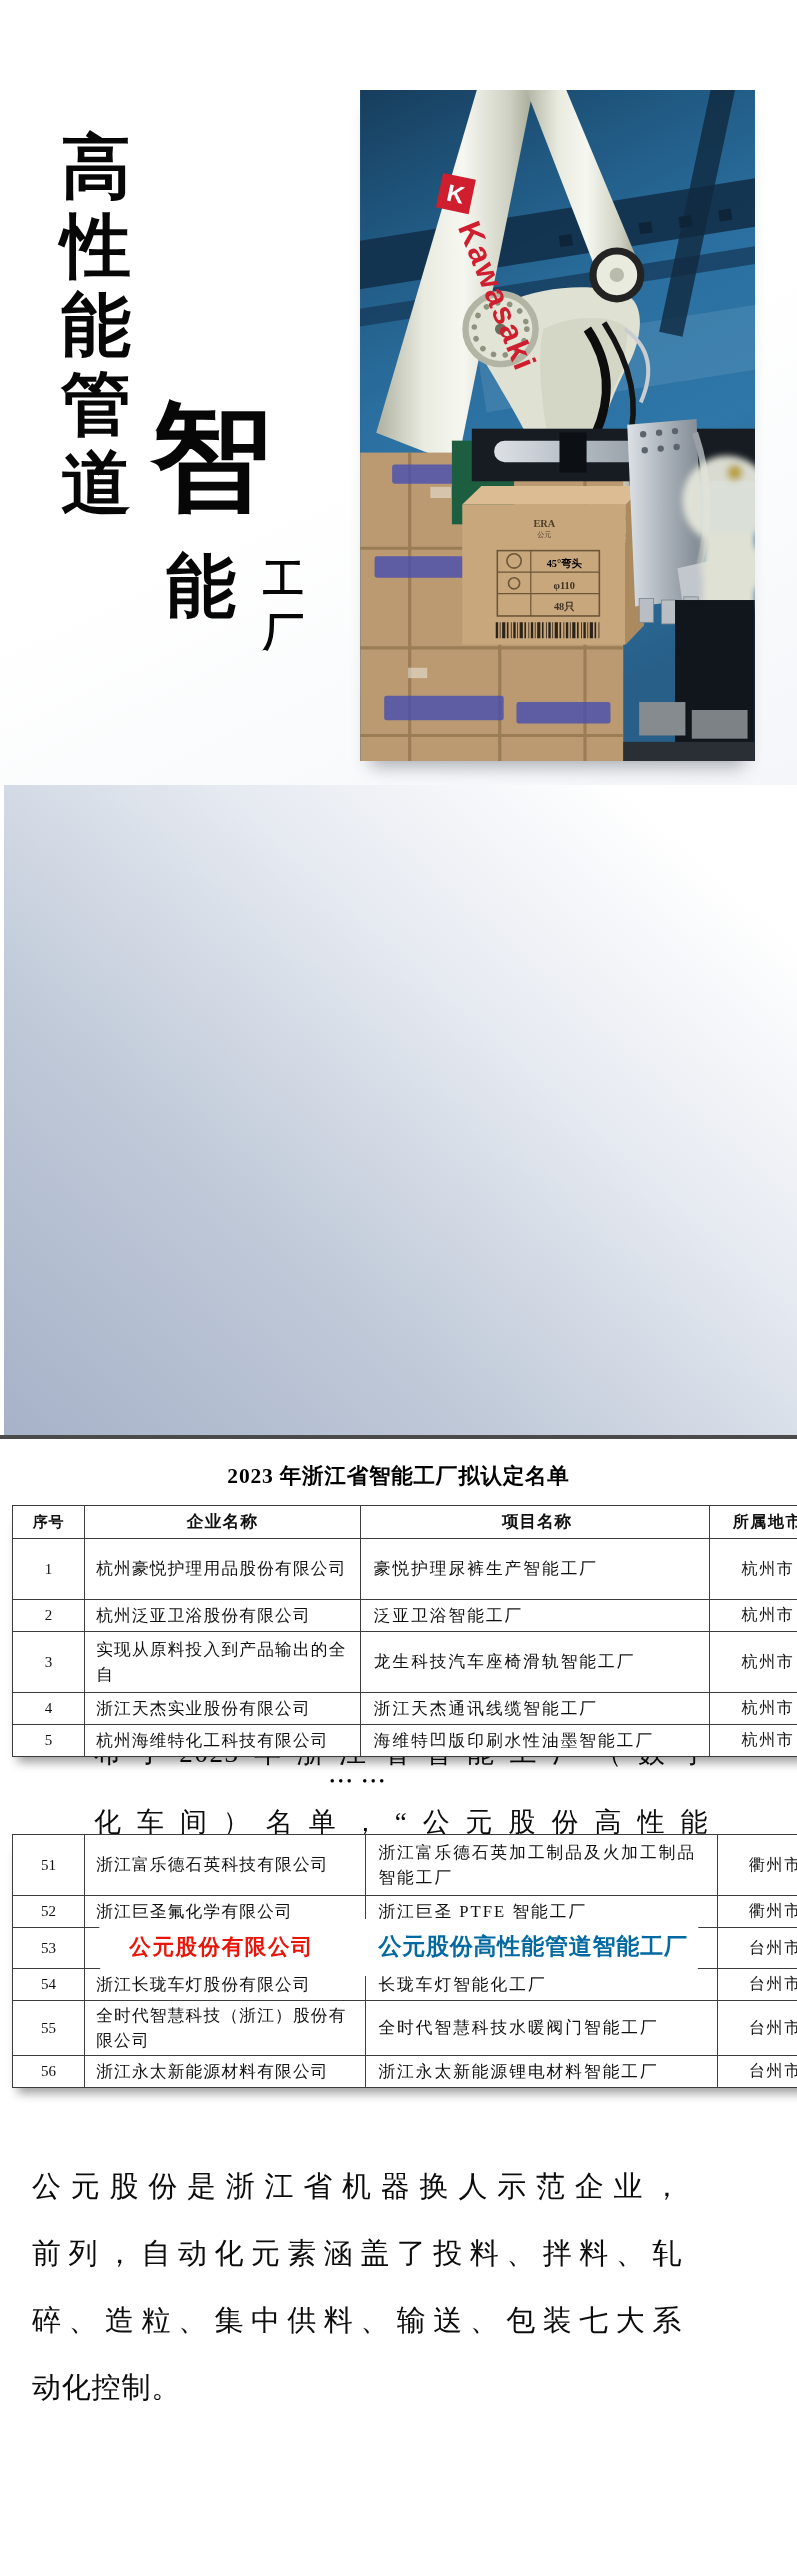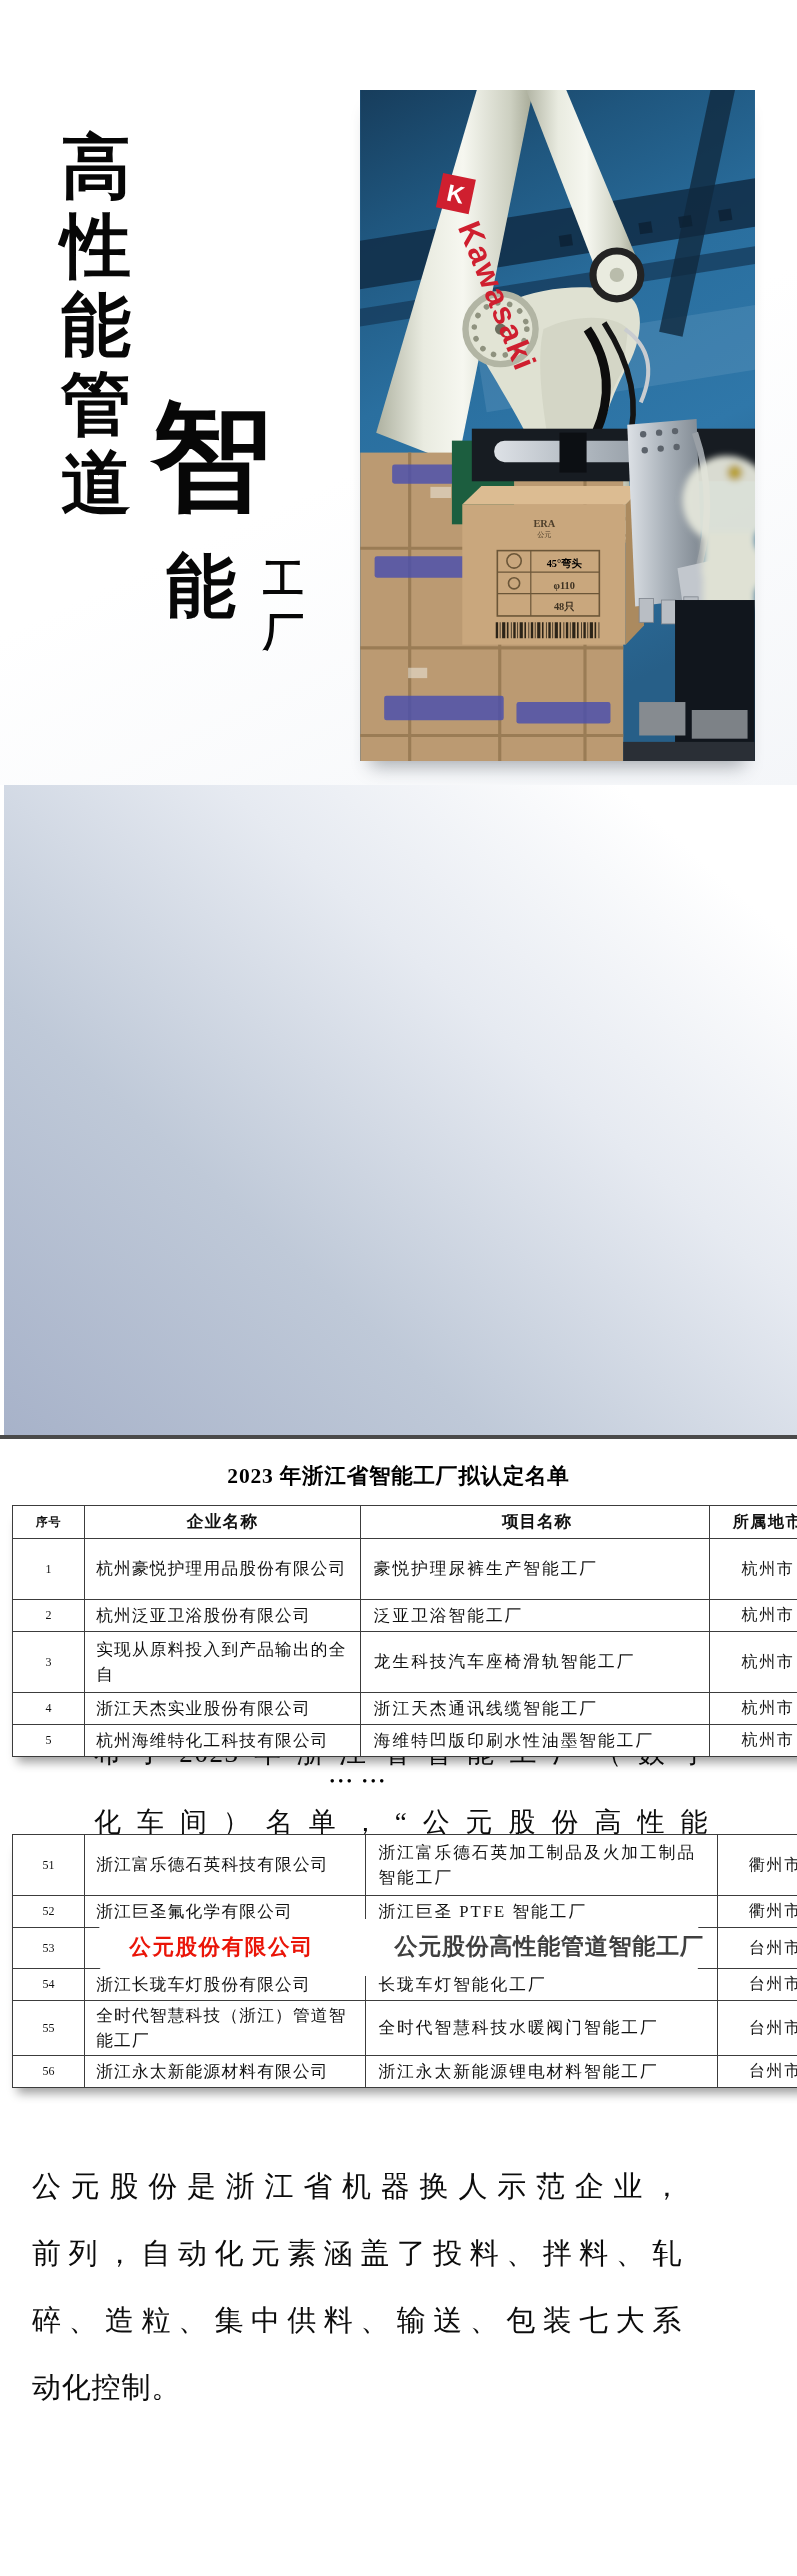--- a/index.html
+++ b/index.html
@@ -36,32 +36,32 @@
   
   .list-title{position:absolute;left:0;top:1461px;width:797px;text-align:center;
     font-size:21.5px;font-weight:bold;letter-spacing:0.8px;color:#000;}
   .tblwrap{position:absolute;left:12px;width:773px;}
   .tbl1{top:1505px;}
   .tbl2{top:1834px;}
   table{border-collapse:collapse;table-layout:fixed;width:773px;background:#fff;
     box-shadow:0 11px 9.6px -4.8px rgba(0,0,0,.38);}
   td,th{border:0.8px solid #3c3c3c;padding:1.6px 6.4px;vertical-align:middle;}
   th{font-size:16.7px;font-weight:bold;text-align:center;letter-spacing:0.8px;}
-  .c-no{width:68px;text-align:center;font-size:12px;padding:1.6px 1.6px;}
+  .c-no{width:68px;text-align:center;font-size:15px;padding:1.6px 1.6px;}
   .c-company{width:262px;font-size:16.7px;letter-spacing:1.2px;padding-left:11px;line-height:25.5px;}
   .c-project{width:332px;font-size:16.7px;letter-spacing:2px;padding-left:12.8px;line-height:25.5px;}
   .c-city{width:112px;text-align:center;font-size:16px;letter-spacing:1.6px;padding:1.6px 1.6px;}
   .dots{position:absolute;left:0;top:1774px;width:718px;text-align:center;
     font-size:12.8px;font-weight:bold;letter-spacing:4px;color:#000;}
   .hl-overlay{position:absolute;background:#ffffff;border-radius:12.8px;z-index:2;}
   .ov-company{left:85px;top:1921px;width:254px;height:51px;}
   .ov-project{left:331px;top:1918px;width:356px;height:57px;}
   .hl-co span,.hl-pr span{position:relative;z-index:3;}
   .hl-co span{color:#ea1508;font-weight:bold;font-size:21.5px;letter-spacing:1.6px;}
-  .hl-pr span{color:#404040;font-weight:bold;font-size:23px;letter-spacing:0.8px;margin-left:16px;}
+  .hl-pr span{color:#0369a1;font-weight:bold;font-size:23px;letter-spacing:0.8px;}
   .hl-co{text-align:center;padding-left:0;}
   
   .closing{position:absolute;left:32px;top:2153px;width:650px;font-size:29px;color:#0c0c0c;}
   .c-line{height:67px;line-height:67px;text-align:justify;text-align-last:justify;letter-spacing:0.8px;white-space:nowrap;}
   .c-left{text-align:left;text-align-last:left;}
 </style>
 </head>
 <body>
 
 <div class="hero">
@@ -300,21 +300,21 @@
       <td class="c-city"><span>台州市</span></td>
     </tr>
     <tr style="height:32px;">
       <td class="c-no"><span>54</span></td>
       <td class="c-company"><span>浙江长珑车灯股份有限公司</span></td>
       <td class="c-project"><span>长珑车灯智能化工厂</span></td>
       <td class="c-city"><span>台州市</span></td>
     </tr>
     <tr style="height:53px;">
       <td class="c-no"><span>55</span></td>
-      <td class="c-company"><span>全时代智慧科技（浙江）管道智能工厂</span></td>
+      <td class="c-company"><span>全时代智慧科技（浙江）股份有限公司</span></td>
       <td class="c-project"><span>全时代智慧科技水暖阀门智能工厂</span></td>
       <td class="c-city"><span>台州市</span></td>
     </tr>
     <tr style="height:32px;">
       <td class="c-no"><span>56</span></td>
       <td class="c-company"><span>浙江永太新能源材料有限公司</span></td>
       <td class="c-project"><span>浙江永太新能源锂电材料智能工厂</span></td>
       <td class="c-city"><span>台州市</span></td>
     </tr>
   </tbody>

